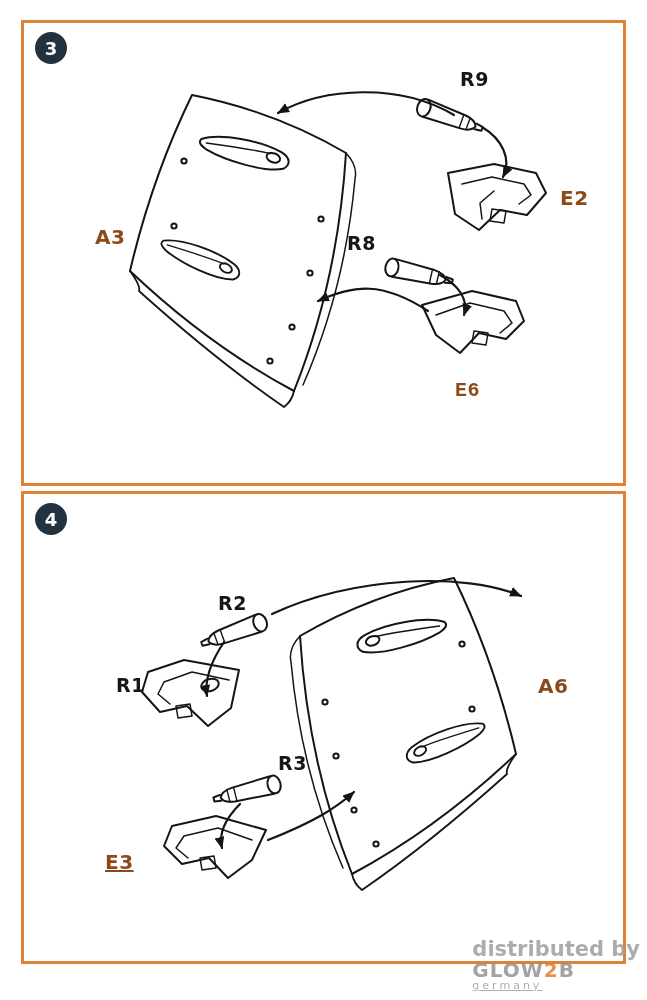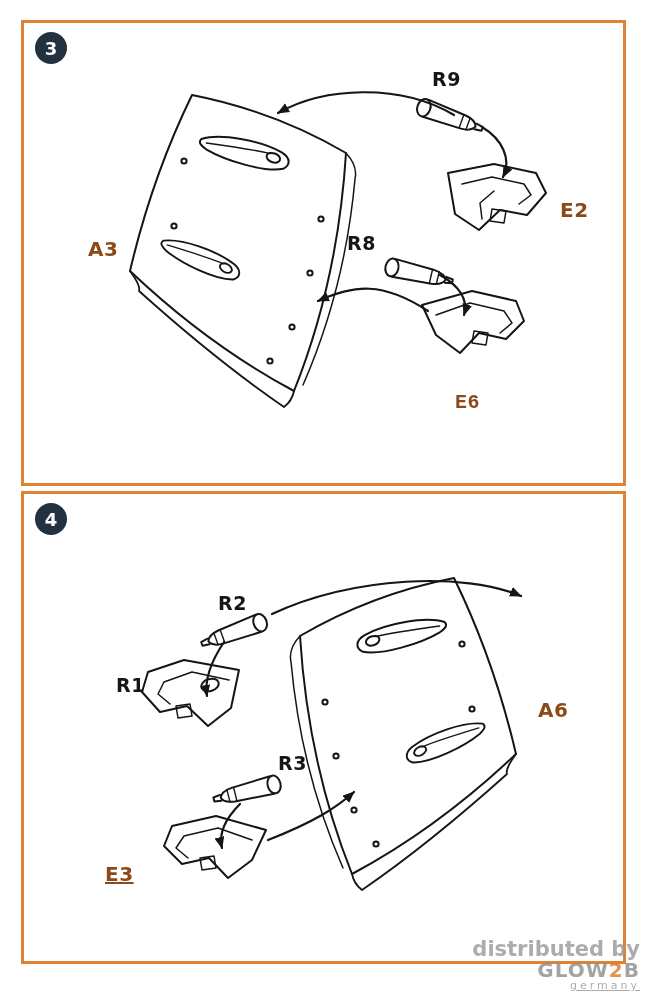--- a/index.html
+++ b/index.html
@@ -10,23 +10,23 @@
   #box3 { top:20px;  height:466px; }
   #box4 { top:491px; height:473px; }
 
   .badge { position:absolute; left:11px; top:9px; width:32px; height:32px; border-radius:50%;
            background:var(--badge_bg,#223240); color:var(--badge_text,#ffffff);
            font-weight:bold; font-size:18px; display:flex; align-items:center; justify-content:center; z-index:3; }
 
   .art { position:absolute; left:0; top:0; width:100%; height:100%; }
 
   .lbl { position:absolute; font-weight:bold; font-size:19px; color:var(--line,#161616); letter-spacing:0.5px; z-index:2; }
-  .lbl.accent { color:var(--part_accent,#8C4A1A); font-size:20px;margin-top:12px; }
+  .lbl.accent { color:var(--part_accent,#8C4A1A); font-size:20px; }
 
-  .watermark { position:absolute; right:7px; bottom:8px; text-align:right; opacity:0.82; z-index:5; }
+  .watermark { position:absolute; right:7px; bottom:8px; opacity:0.82; z-index:5; }
   .wm-line1   { font-size:21px; font-weight:bold; color:var(--watermark_gray,#9b9b9b); line-height:1.05; }
   .wm-brand   { font-size:20px; font-weight:bold; color:#8f8f8f; line-height:1.0; letter-spacing:1px; }
   .wm-brand .accent { color:var(--watermark_orange,#E07B26); }
   .wm-country { font-size:11px; color:var(--watermark_gray,#9b9b9b); letter-spacing:3px; line-height:1.1;text-decoration:underline; }
 </style>
 </head>
 <body>
 
 <div class="page">
 
@@ -92,23 +92,23 @@
 
         <g stroke-width="2.2">
           <path d="M430,92 C376,60 300,64 254,90" marker-end="url(#ah3)"></path>
           <path d="M458,104 C478,116 488,136 479,154" marker-end="url(#ah3)"></path>
           <path d="M404,288 C358,258 330,262 294,278" marker-end="url(#ah3)"></path>
           <path d="M416,252 C434,262 445,276 440,292" marker-end="url(#ah3)"></path>
         </g>
       </g>
     </svg>
 
-    <span class="lbl" style="left:408px; top:45px;">R9</span>
+    <span class="lbl" style="left:436px; top:45px;">R9</span>
     <span class="lbl accent" style="left:536px; top:163px;">E2</span>
-    <span class="lbl accent" style="left:64px;  top:202px;">A3</span>
+    <span class="lbl accent" style="left:71px;  top:202px;">A3</span>
     <span class="lbl" style="left:323px; top:209px;">R8</span>
     <span class="lbl accent" style="left:431px; top:356px;font-family:Liberation Mono, monospace;">E6</span>
   </div>
 
   <div class="stepbox" id="box4">
     <div class="badge">4</div>
 
     <svg class="art" viewBox="0 0 599 467">
       <defs>
         <marker id="ah4" markerWidth="13" markerHeight="11" refX="11" refY="5" orient="auto" markerUnits="userSpaceOnUse">
@@ -170,21 +170,21 @@
           <path d="M248,120 C330,82 440,78 497,102" marker-end="url(#ah4)"></path>
           <path d="M200,148 C188,166 180,184 183,202" marker-end="url(#ah4)"></path>
           <path d="M244,346 C290,328 312,314 330,298" marker-end="url(#ah4)"></path>
           <path d="M216,310 C202,324 194,338 198,354" marker-end="url(#ah4)"></path>
         </g>
       </g>
     </svg>
 
     <span class="lbl" style="left:194px; top:98px;">R2</span>
     <span class="lbl" style="left:92px;  top:180px;">R1</span>
-    <span class="lbl accent" style="left:514px; top:192px;">A6</span>
+    <span class="lbl accent" style="left:514px; top:180px;">A6</span>
     <span class="lbl" style="left:254px; top:258px;">R3</span>
     <span class="lbl accent" style="left:81px;  top:356px;text-decoration:underline;">E3</span>
   </div>
 
   <div class="watermark">
     <div class="wm-line1">distributed by</div>
     <div class="wm-brand"><span>GLOW</span><span class="accent">2</span><span>B</span></div>
     <div class="wm-country">germany</div>
   </div>
 

